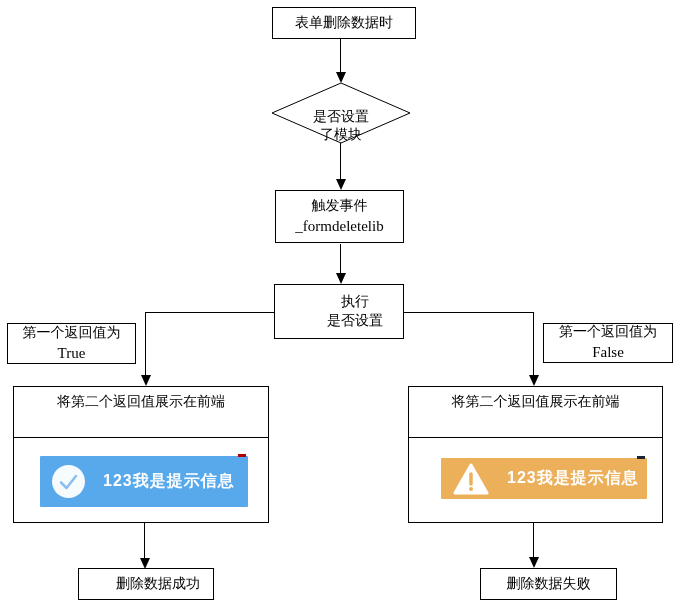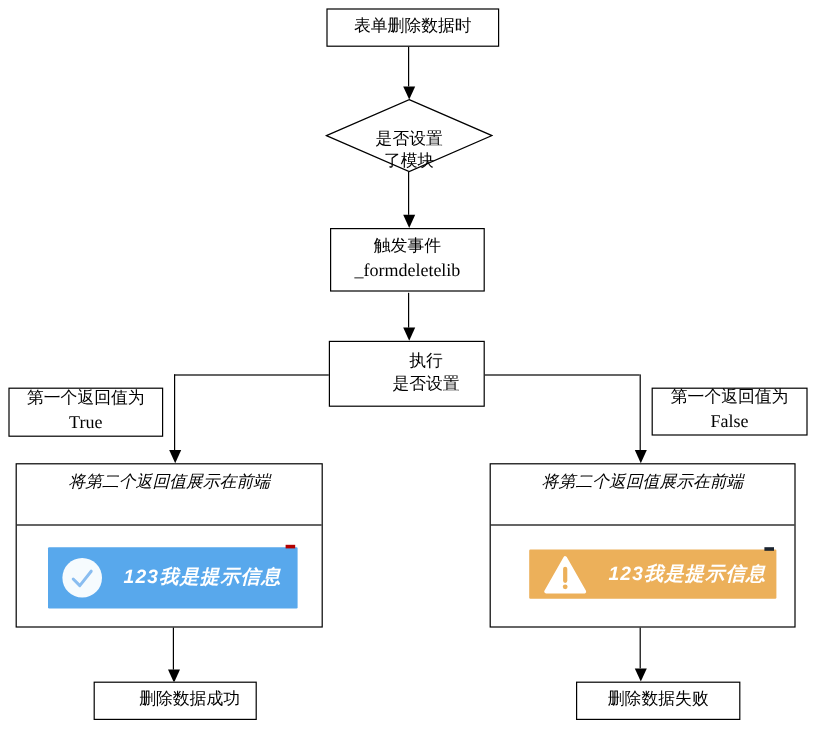--- a/index.html
+++ b/index.html
@@ -20,21 +20,21 @@
     border-left:5px solid transparent;border-right:5px solid transparent;
     border-top:11px solid #000;
   }
   .diamond-wrap{position:absolute;left:271px;top:82px;width:140px;height:62px;}
   .diamond-wrap svg{position:absolute;left:0;top:0;}
   .diamond-label{
     position:absolute;left:0;top:0;width:140px;height:62px;
     display:flex;flex-direction:column;align-items:center;justify-content:flex-end;
     font-size:14px;line-height:1.3;text-align:center;
   }
-  .bigbox{position:absolute;border:1px solid #000;background:#fff;box-sizing:border-box;font-style:italic;}
+  .bigbox{position:absolute;border:1px solid #000;background:#fff;box-sizing:border-box;}
   .bigbox .caption{
     position:absolute;left:0;top:6px;width:100%;text-align:center;font-size:14px;
   }
   .bigbox .divider{position:absolute;left:0;width:100%;height:1px;background:#000;}
   .toast{
     position:absolute;display:flex;align-items:center;box-sizing:border-box;
     padding-left:12px;border-radius:1px;
     font-family:"Liberation Sans","DejaVu Sans",sans-serif;
   }
   .toast .msg{color:#fff;font-weight:bold;font-size:16px;margin-left:18px;letter-spacing:1px;}

